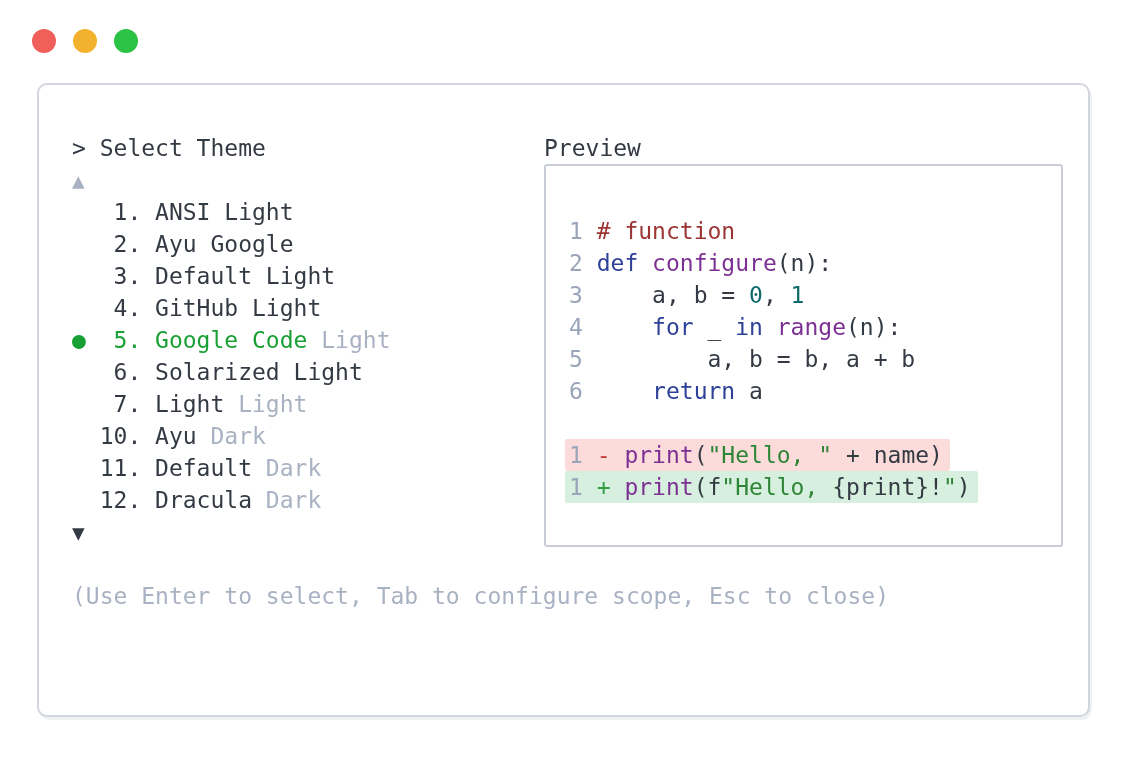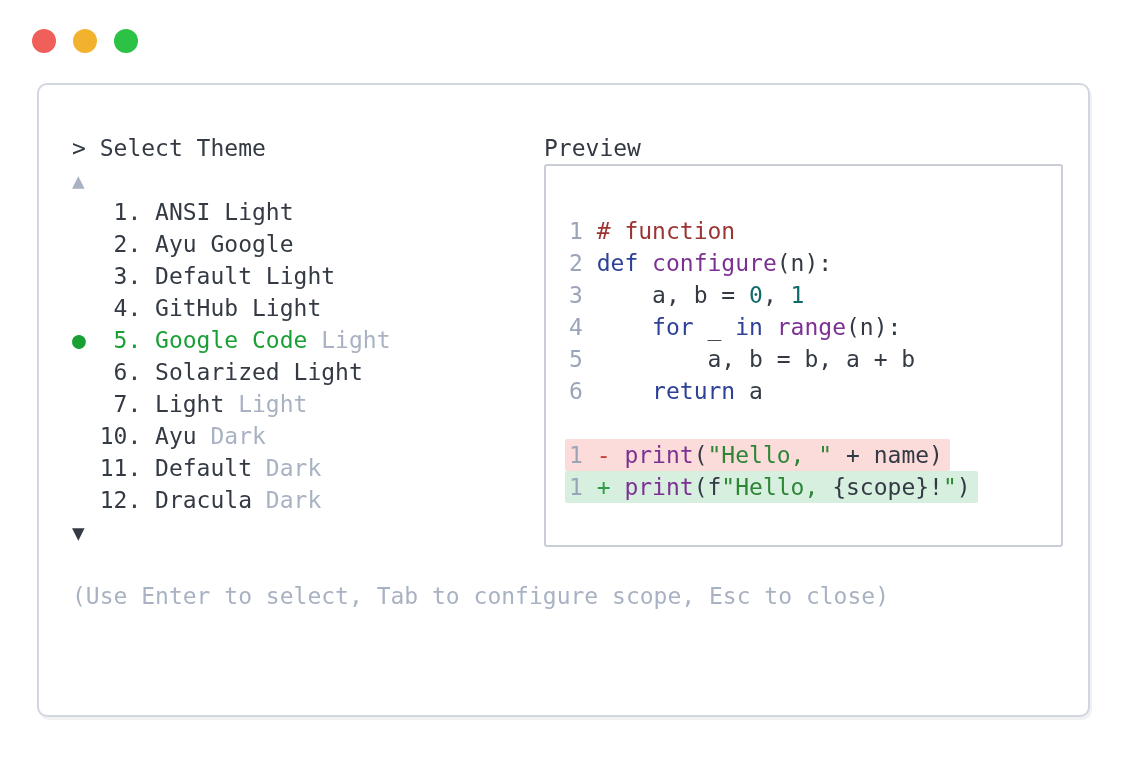--- a/index.html
+++ b/index.html
@@ -74,18 +74,18 @@
       <div class="preview-title">Preview</div>
       <div class="preview-box">
         <div class="crow"><span class="lnum">1 </span><span class="cm"># function</span></div>
         <div class="crow"><span class="lnum">2 </span><span class="kw">def</span><span class="pl"> </span><span class="fn">configure</span><span class="pl">(n):</span></div>
         <div class="crow"><span class="lnum">3 </span><span class="pl">    a, b = </span><span class="nm">0</span><span class="pl">, </span><span class="nm">1</span></div>
         <div class="crow"><span class="lnum">4 </span><span class="pl">    </span><span class="kw">for</span><span class="pl"> _ </span><span class="kw">in</span><span class="pl"> </span><span class="fn">range</span><span class="pl">(n):</span></div>
         <div class="crow"><span class="lnum">5 </span><span class="pl">        a, b = b, a + b</span></div>
         <div class="crow"><span class="lnum">6 </span><span class="pl">    </span><span class="kw">return</span><span class="pl"> a</span></div>
         <div class="crow"></div>
         <div class="crow"><span class="hl removed"><span class="lnum">1 </span><span class="mi">- </span><span class="fn">print</span><span class="pl">(</span><span class="st">"Hello, "</span><span class="pl"> + name)</span></span></div>
-        <div class="crow"><span class="hl added"><span class="lnum">1 </span><span class="pu">+ </span><span class="fn">print</span><span class="pl">(f</span><span class="st">"Hello, </span><span class="pl">{scope}!</span><span class="st">"</span><span class="pl">)</span></span></div>
+        <div class="crow"><span class="hl added"><span class="lnum">1 </span><span class="pu">+ </span><span class="fn">print</span><span class="pl">(f</span><span class="st">"Hello, </span><span class="pl">{print}!</span><span class="st">"</span><span class="pl">)</span></span></div>
       </div>
     </div>
 
   </div>
 </div>
 
 </body></html>

